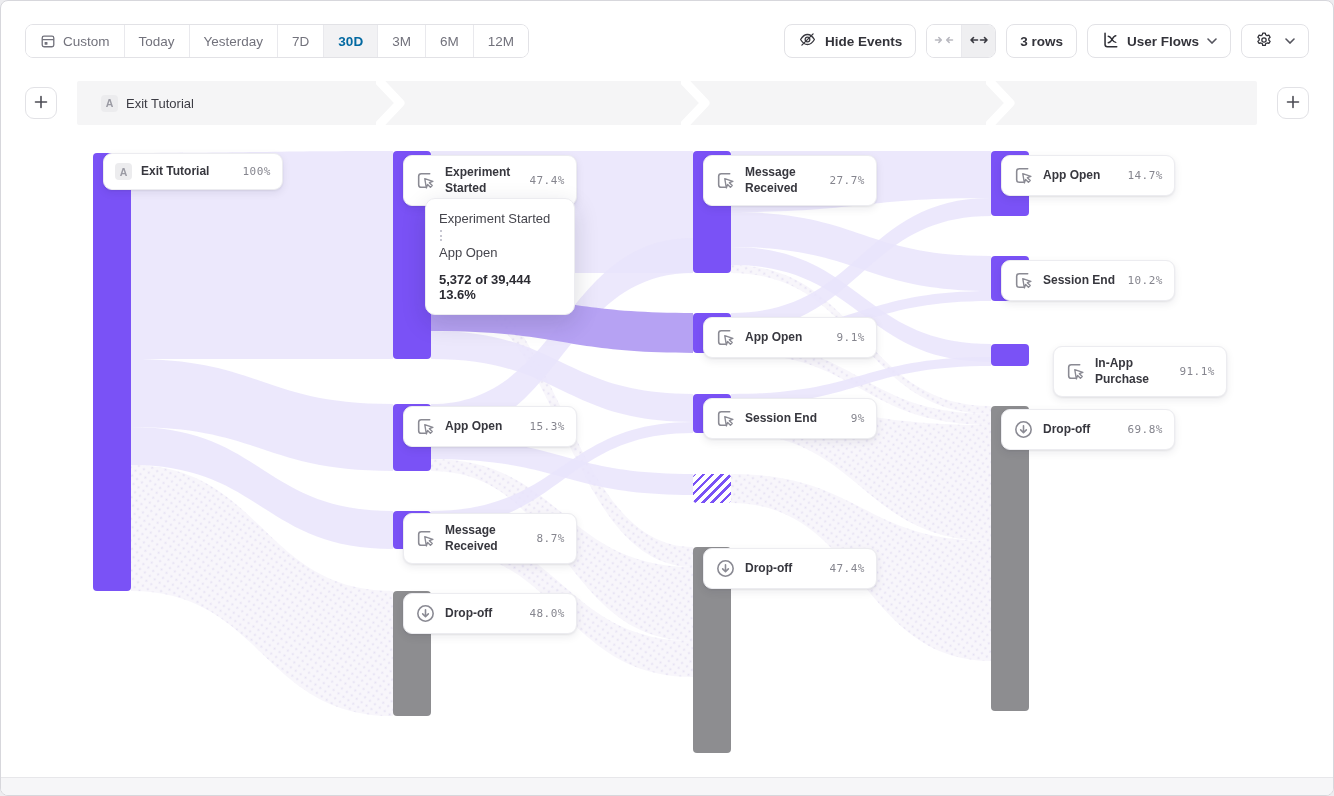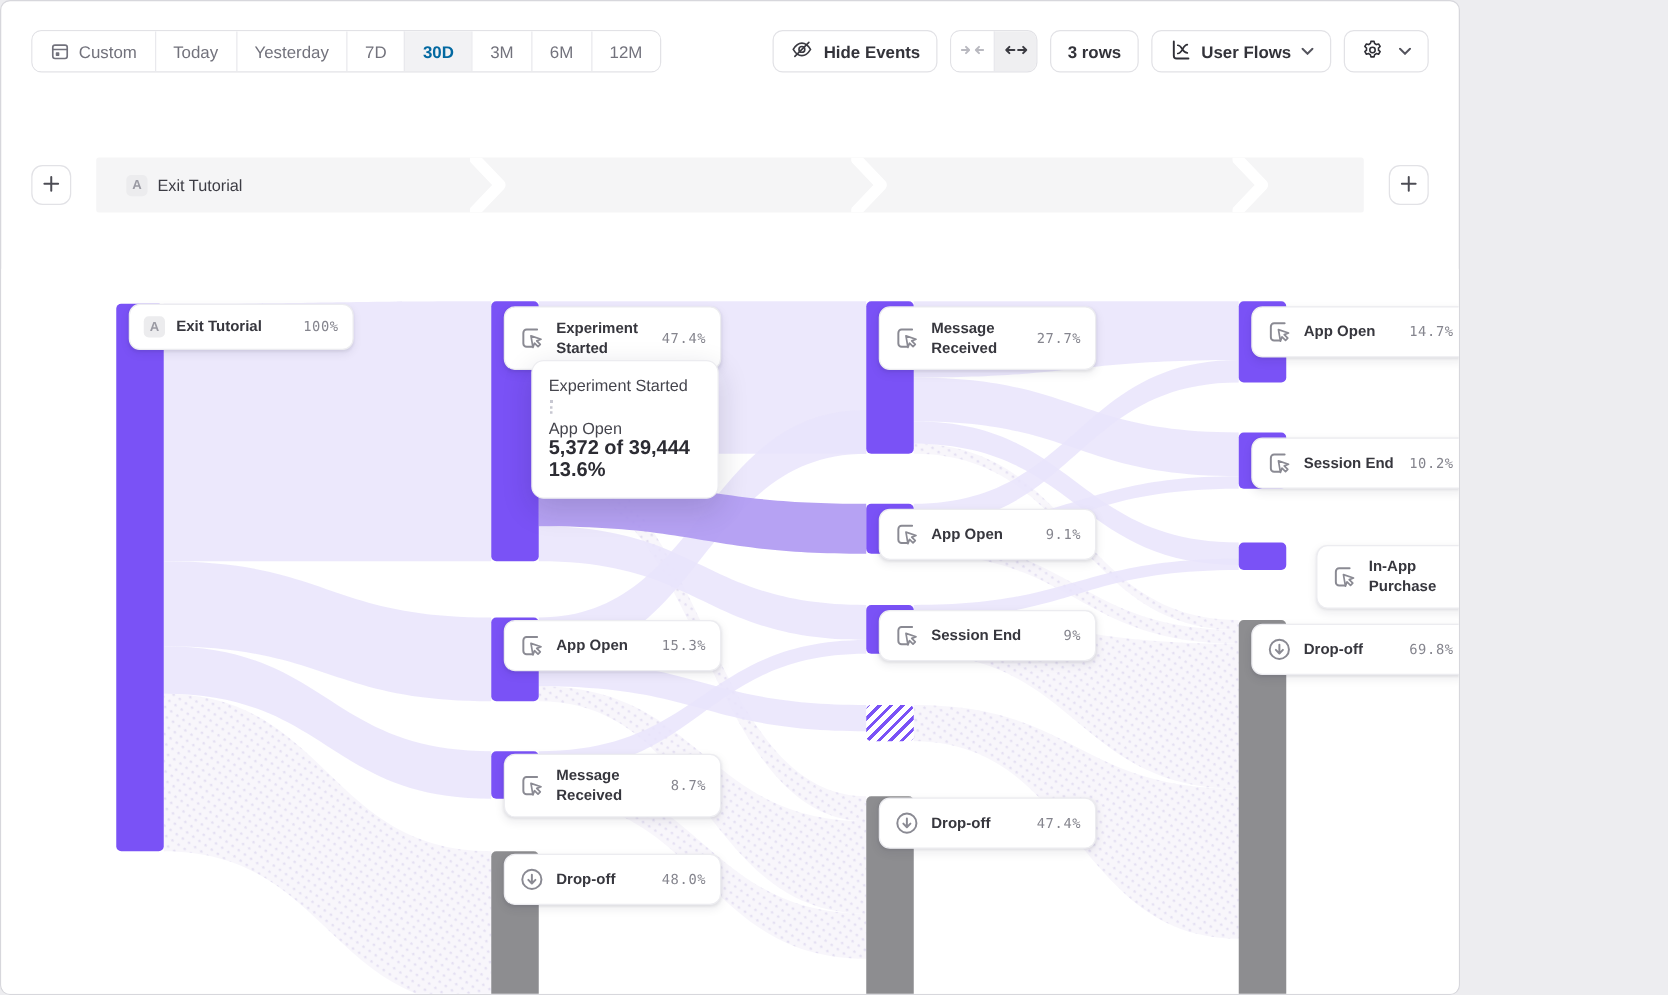--- a/index.html
+++ b/index.html
@@ -1,17 +1,17 @@
 <!DOCTYPE html>
 <html><head>
 <meta charset="utf-8">
 <style>
   * { margin:0; padding:0; box-sizing:border-box; }
   html,body { width:1334px; height:796px; background:#ededf0; font-family:"Liberation Sans", sans-serif; }
-  .frame { width:1168px; height:796px; background:#ffffff; border:1px solid #d7d7dc; border-radius:8px; overflow:hidden; position:relative; display:flex; flex-direction:column;gap:45px; }
+  .frame { width:1334px; height:796px; background:#ffffff; border:1px solid #d7d7dc; border-radius:8px; overflow:hidden; position:relative; display:flex; flex-direction:column; }
 
   
   .toolbar { height:80px; flex:0 0 80px; display:flex; align-items:center; justify-content:space-between; padding:0 24px; }
   .date-seg { display:flex; border:1px solid #e2e2e6; border-radius:8px; overflow:hidden; background:#fff; height:34px; }
   .date-seg button { display:flex; align-items:center; gap:7px; border:none; background:#fff; padding:0 14px; font-family:"Liberation Sans",sans-serif; font-size:13.5px; color:#72727c; cursor:pointer; border-left:1px solid #e9e9ed; }
   .date-seg button:first-child { border-left:none; }
   .date-seg button.selected { background:#f2f2f4; color:#0369a1; font-weight:700; }
   .toolbar-right { display:flex; align-items:center; gap:10px; }
   .tbtn { display:flex; align-items:center; gap:8px; height:34px; padding:0 13px; background:#fff; border:1px solid #e2e2e6; border-radius:8px; font-family:"Liberation Sans",sans-serif; font-size:13.5px; font-weight:700; color:#33333a; cursor:pointer; }
   .tbtn .chev { color:#55555e; display:flex; }
@@ -38,21 +38,21 @@
   .bar.other { background:repeating-linear-gradient(135deg,#7a52f6 0 2.5px,#ffffff 2.5px 6.5px); }
   .card { position:absolute; width:174px; background:#fff; border:1px solid #ececf0; border-radius:9px; box-shadow:0 1px 2px rgba(25,25,50,.07), 0 3px 8px rgba(25,25,50,.08); display:flex; align-items:center; gap:9px; padding:9px 11px; }
   .card .nlabel { flex:1; font-size:12px; font-weight:700; color:#37373e; line-height:1.3; }
   .card .npct { font-family:"DejaVu Sans Mono", monospace; font-size:11px; letter-spacing:.5px; color:#85858e; white-space:nowrap; }
   .card .icn { display:flex; flex:0 0 auto; }
 
   
   .tooltip { position:absolute; left:424px; top:73px; width:150px; background:#fff; border:1px solid #ececf0; border-radius:10px; box-shadow:0 8px 24px rgba(25,25,50,.16); padding:12px 13px; z-index:30; }
   .tooltip .tline { font-size:13px; color:#45454d; }
   .tooltip .conn { width:0; height:11px; border-left:2px dotted #c7c7d1; margin:4px 0 4px 1px; }
-  .tooltip .tstats { font-size:16px; font-weight:700; color:#2c2c33; }
+  .tooltip .tstats { margin-top:12px; font-size:13px; font-weight:700; color:#2c2c33; }
 
   
   .footer { flex:1; background:#f6f6f8; border-top:1px solid #e7e7ea; }
 </style>
 </head>
 <body>
 
 <div class="frame">
 
   <div class="toolbar">

